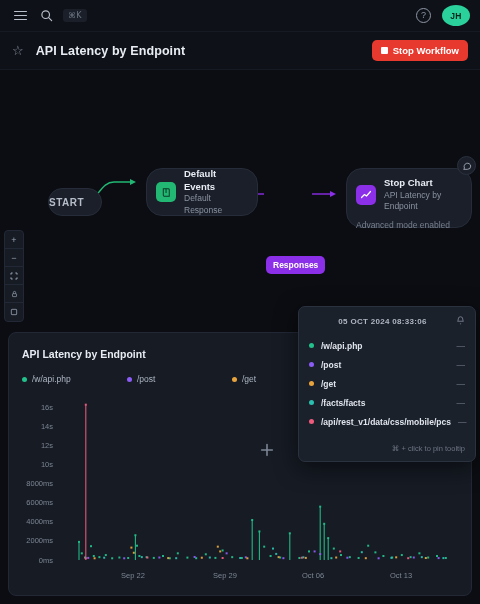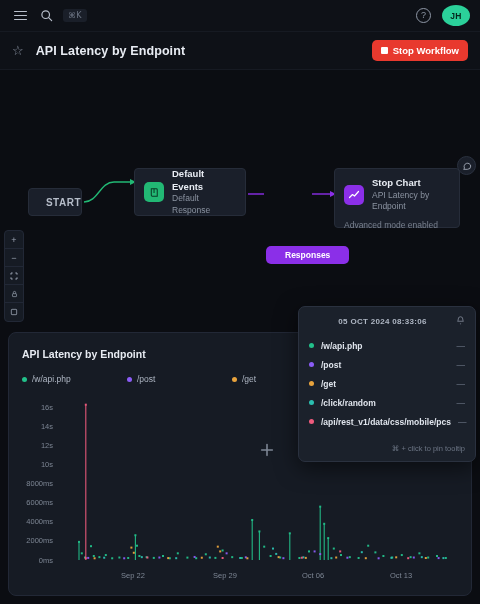--- a/index.html
+++ b/index.html
@@ -54,38 +54,38 @@
   }
   .stop-sq { width: 7px; height: 7px; background: #fff; border-radius: 1px; }
 
   
   .canvas {
     position: absolute; top: 70px; left: 0; width: 480px; height: 262px;
     background: #0b0d12;
     background-image: radial-gradient(#191d26 0.7px, transparent 0.7px);
     background-size: 16px 16px;
   }
-  .node { position: absolute; border-radius: 4px; background: #1a1f2a; border: 1px solid #262c39; }
+  .node { position: absolute; border-radius: 16px; background: #1a1f2a; border: 1px solid #262c39; margin-left: 12px; }
   .node-start {
-    left: 28px; top: 118px; width: 54px; height: 28px;
-    display: flex; align-items: center; justify-content: flex-end;
+    left: 36px; top: 118px; width: 54px; height: 28px;
+    display: flex; align-items: center; justify-content: flex-start;
     color: #b6bdc9; font-size: 10px; font-weight: bold; letter-spacing: .5px;
   }
   .node-events { left: 134px; top: 98px; width: 112px; height: 48px; padding: 8px 9px; display: flex; gap: 8px; align-items: center; }
   .node-plot   { left: 334px; top: 98px; width: 126px; height: 60px; padding: 8px 9px; }
   .node-plot-top { display: flex; gap: 8px; align-items: center; }
   .node-ico { width: 20px; height: 20px; border-radius: 5px; display: flex; align-items: center; justify-content: center; flex: none; }
   .ico-green { background: #22b874; }
   .ico-purple { background: #8a2be2; background: #8b2fe8; }
   .node-title { color: #e9edf4; font-size: 9.5px; font-weight: bold; line-height: 1.35; }
   .node-sub { color: #8b93a1; font-size: 8.5px; line-height: 1.35; }
   .node-note { color: #79818f; font-size: 8.5px; margin-top: 7px; }
   .edge-label {
-    position: absolute; left: 266px; top: 176px; background: #8b2fe8; color: #fff;
-    font-size: 8.5px; font-weight: bold; border-radius: 5px; padding: 4px 19px;
+    position: absolute; left: 266px; top: 186px; background: #8b2fe8; color: #fff;
+    font-size: 8.5px; font-weight: bold; border-radius: 5px; padding: 4px 7px;
   }
   .canvas-svg { position: absolute; inset: 0; width: 480px; height: 262px; pointer-events: none; }
 
   
   .ctrl-bar {
     position: absolute; left: 4px; top: 160px; width: 20px;
     background: #161b24; border: 1px solid #222836; border-radius: 4px; overflow: hidden;
   }
   .ctrl-btn {
     height: 18px; display: flex; align-items: center; justify-content: center;
@@ -451,21 +451,21 @@
           <span class="tt-label">/post</span>
           <span class="tt-val">—</span>
         </div>
         <div class="tt-row">
           <span class="tt-dot" style="background: rgb(232, 163, 61);"></span>
           <span class="tt-label">/get</span>
           <span class="tt-val">—</span>
         </div>
         <div class="tt-row">
           <span class="tt-dot" style="background: rgb(43, 191, 176);"></span>
-          <span class="tt-label">/click/random</span>
+          <span class="tt-label">/facts/facts</span>
           <span class="tt-val">—</span>
         </div>
         <div class="tt-row">
           <span class="tt-dot" style="background: rgb(239, 91, 125);"></span>
           <span class="tt-label">/api/rest_v1/data/css/mobile/pcs</span>
           <span class="tt-val">—</span>
         </div>
       </div>
     <div class="tt-foot">⌘ + click to pin tooltip</div>
   </div>

